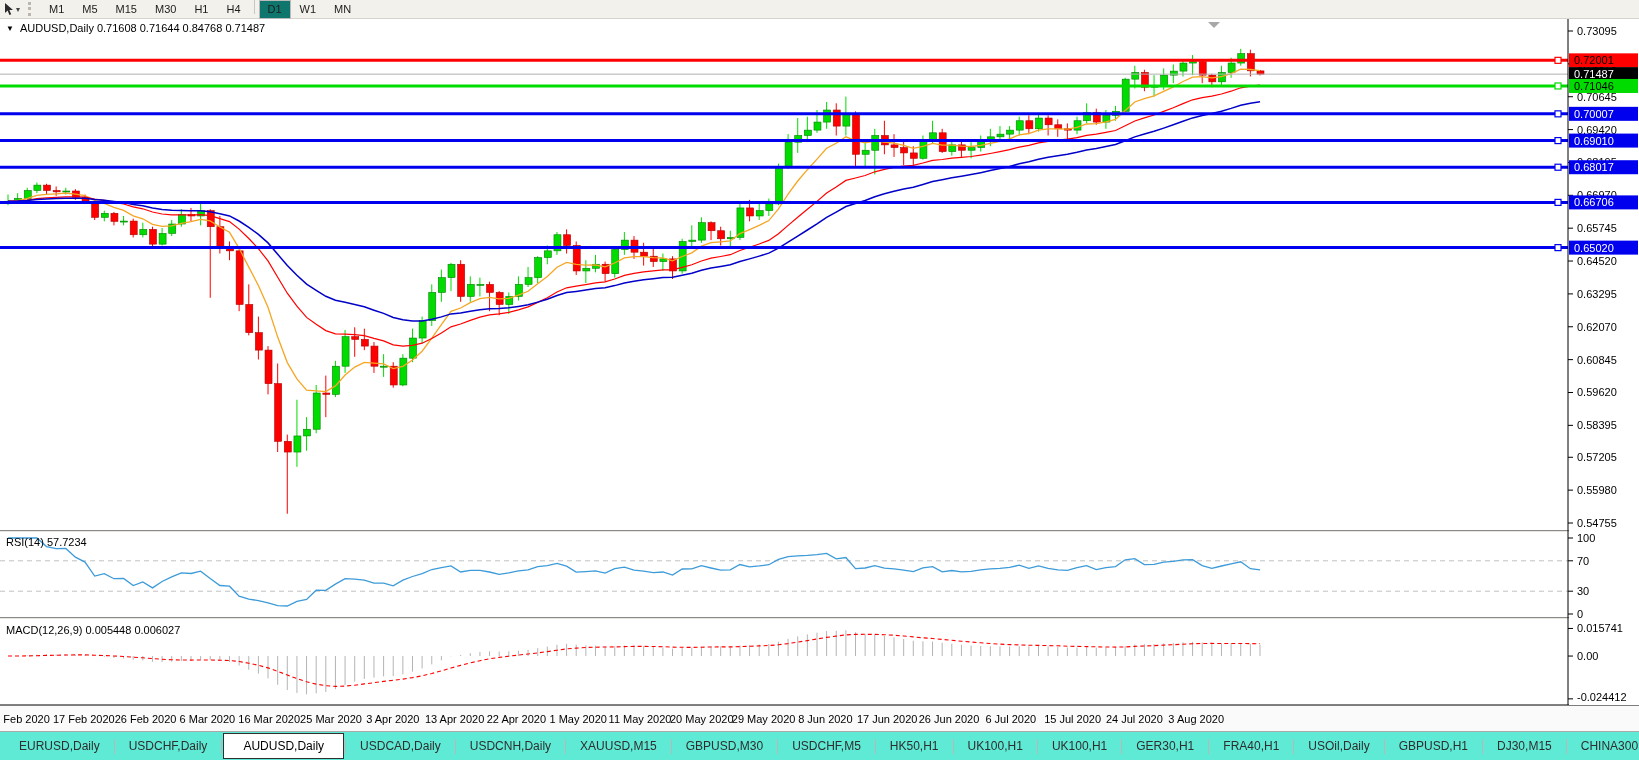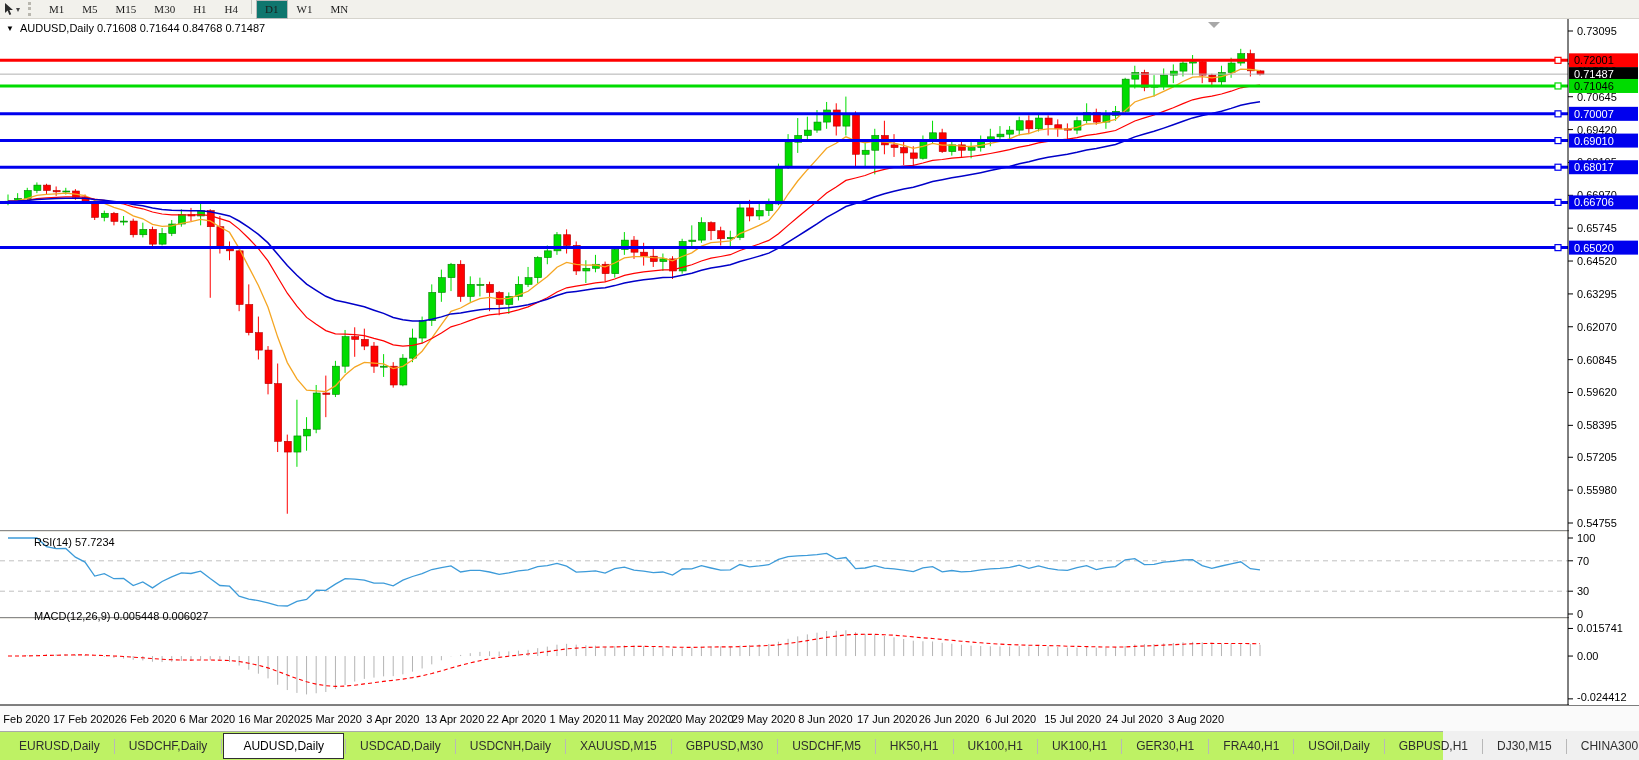--- a/index.html
+++ b/index.html
@@ -7,40 +7,40 @@
   #toolbar{position:absolute;top:0;left:0;width:1639px;height:19px;background:#f2f1ec;border-bottom:1px solid #d6d4cd;display:flex;align-items:center;box-sizing:border-box;}
   .cursor-tool{display:flex;align-items:center;gap:2px;padding:0 4px;height:17px;}
   .dd-arrow{font-size:8px;color:#444;}
   .grip{width:3px;height:14px;border-left:3px dotted #b9b7af;margin:0 6px 0 4px;}
   .tb-sep{width:1px;height:14px;background:#c9c7c0;margin:0 4px;}
   .tf-btn{height:17px;line-height:16px;padding:0 8px;font-size:11px;color:#1c1c1c;border:1px solid transparent;cursor:default;}
   .tf-btn.active{background:#0f766e;border:1px solid #b9b9b9;}
   #chart-svg{position:absolute;top:19px;left:0;}
   #title-overlay{position:absolute;top:22px;left:6px;font-size:11px;color:#000;display:flex;align-items:center;gap:6px;white-space:nowrap;}
   #title-overlay .tri{font-size:8px;line-height:11px;}
-  .panel-label{position:absolute;left:6px;font-size:11px;color:#000;white-space:nowrap;margin-left:28px;}
+  .panel-label{position:absolute;left:6px;font-size:11px;color:#000;white-space:nowrap;}
   #rsi-label{top:536px;}
-  #macd-label{top:610px;}
-  #tabbar{position:absolute;top:731px;left:0;width:1443px;height:29px;background:#bef264;border-top:1px solid #a9a9a9;display:flex;align-items:center;padding:0 6px;box-sizing:border-box;}
+  #macd-label{top:624px;}
+  #tabbar{position:absolute;top:731px;left:0;width:1639px;height:29px;background:#5eead4;border-top:1px solid #a9a9a9;display:flex;align-items:center;padding:0 6px;box-sizing:border-box;}
   .tab{font-size:12px;color:#2e2e2e;padding:4px 13px;white-space:nowrap;cursor:default;}
   .tab.active{background:#ffffff;border:1px solid #2f2f2f;color:#000;padding:5px 19px;}
   .tab-sep{width:1px;height:15px;background:#b8b8b8;margin:0 1px;}
 </style>
 </head>
 <body>
 
 <div id="toolbar">
   <span class="cursor-tool">
     <svg width="10" height="13" viewBox="0 0 10 13">
       <path d="M1,0 L1,10 L3.6,7.6 L5.4,12 L7.2,11.2 L5.4,7 L9,7 Z" fill="#2b2b2b"></path>
     </svg>
     <span class="dd-arrow">▾</span>
   </span>
   <span class="grip"></span>
-  <div id="tf-buttons" style="display:flex;align-items:flex-start;font-family:Liberation Serif, serif;">
+  <div id="tf-buttons" style="display:flex;align-items:flex-start;">
       <span class="tf-btn">M1</span>
       <span class="tf-btn">M5</span>
       <span class="tf-btn">M15</span>
       <span class="tf-btn">M30</span>
       <span class="tf-btn">H1</span>
       <span class="tf-btn">H4</span>
       <span class="tb-sep"></span>
       <span class="tf-btn active">D1</span>
       <span class="tf-btn">W1</span>
       <span class="tf-btn">MN</span>

